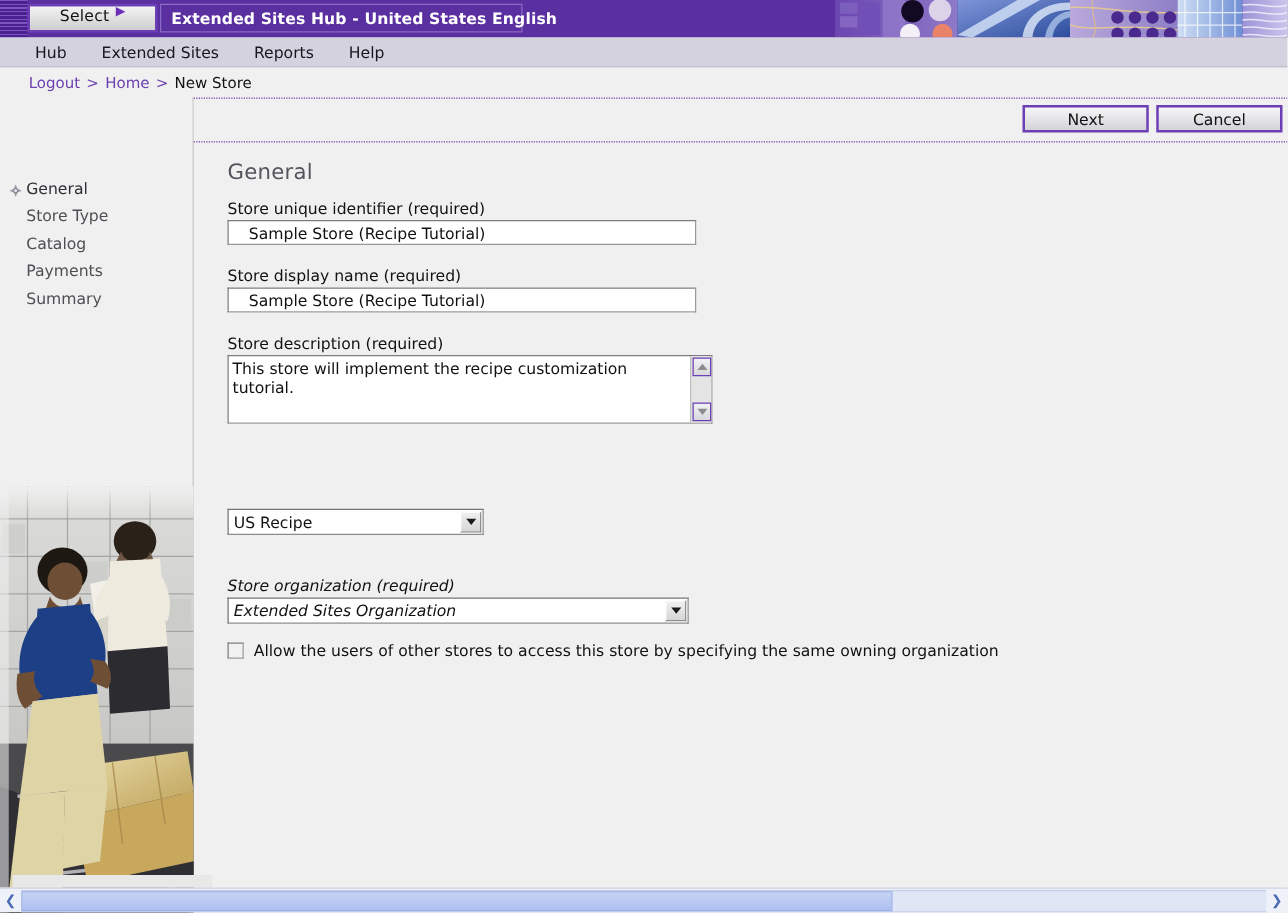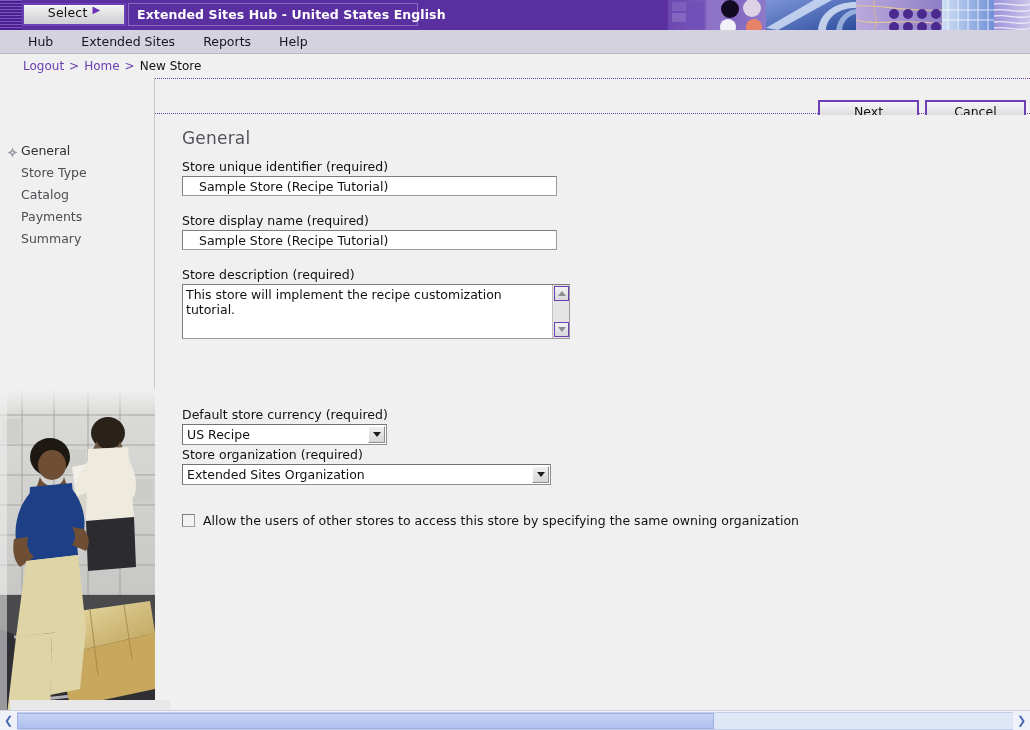--- a/index.html
+++ b/index.html
@@ -196,21 +196,20 @@
     box-sizing: border-box;
     border: 2px solid #6c3fb5;
     background:
       linear-gradient(to bottom, #f6f6f8 0%, #e3e3e6 55%, #d3d3d8 100%);
     display: flex;
     align-items: center;
     justify-content: center;
     font-size: 12.5px;
     color: #111;
     cursor: pointer;
-    margin-top: 16px;
   }
   .tb-next   { left: 663px; width: 101px; }
   .tb-cancel { left: 770px; width: 101px; }
 
   
   .content {
     position: absolute;
     left: 156px; top: 115px;
     width: 874px;
     height: 593px;
@@ -697,30 +696,29 @@
           </div>
           <div class="sb-arrow down">
             <span class="sb-tri down"></span>
           </div>
         </div>
       </div>
     </div>
 
 
     <div class="field" style="top:292px;">
-      <label class="field-label">Default store currency (required)</label>
       <div class="sel-wrap" style="width:205px;">
         <span class="sel-value">US Recipe</span>
         <span class="sel-btn">
             <span class="sel-tri"></span>
           </span>
       </div>
     </div>
 
-    <div class="field" style="top:332px;">
+    <div class="field" style="top:346px;font-style:italic;">
       <label class="field-label">Store organization (required)</label>
       <div class="sel-wrap" style="width:369px;">
         <span class="sel-value">Extended Sites Organization</span>
         <span class="sel-btn">
             <span class="sel-tri"></span>
           </span>
       </div>
     </div>
 
     <div class="check-row" style="top:398px;">

